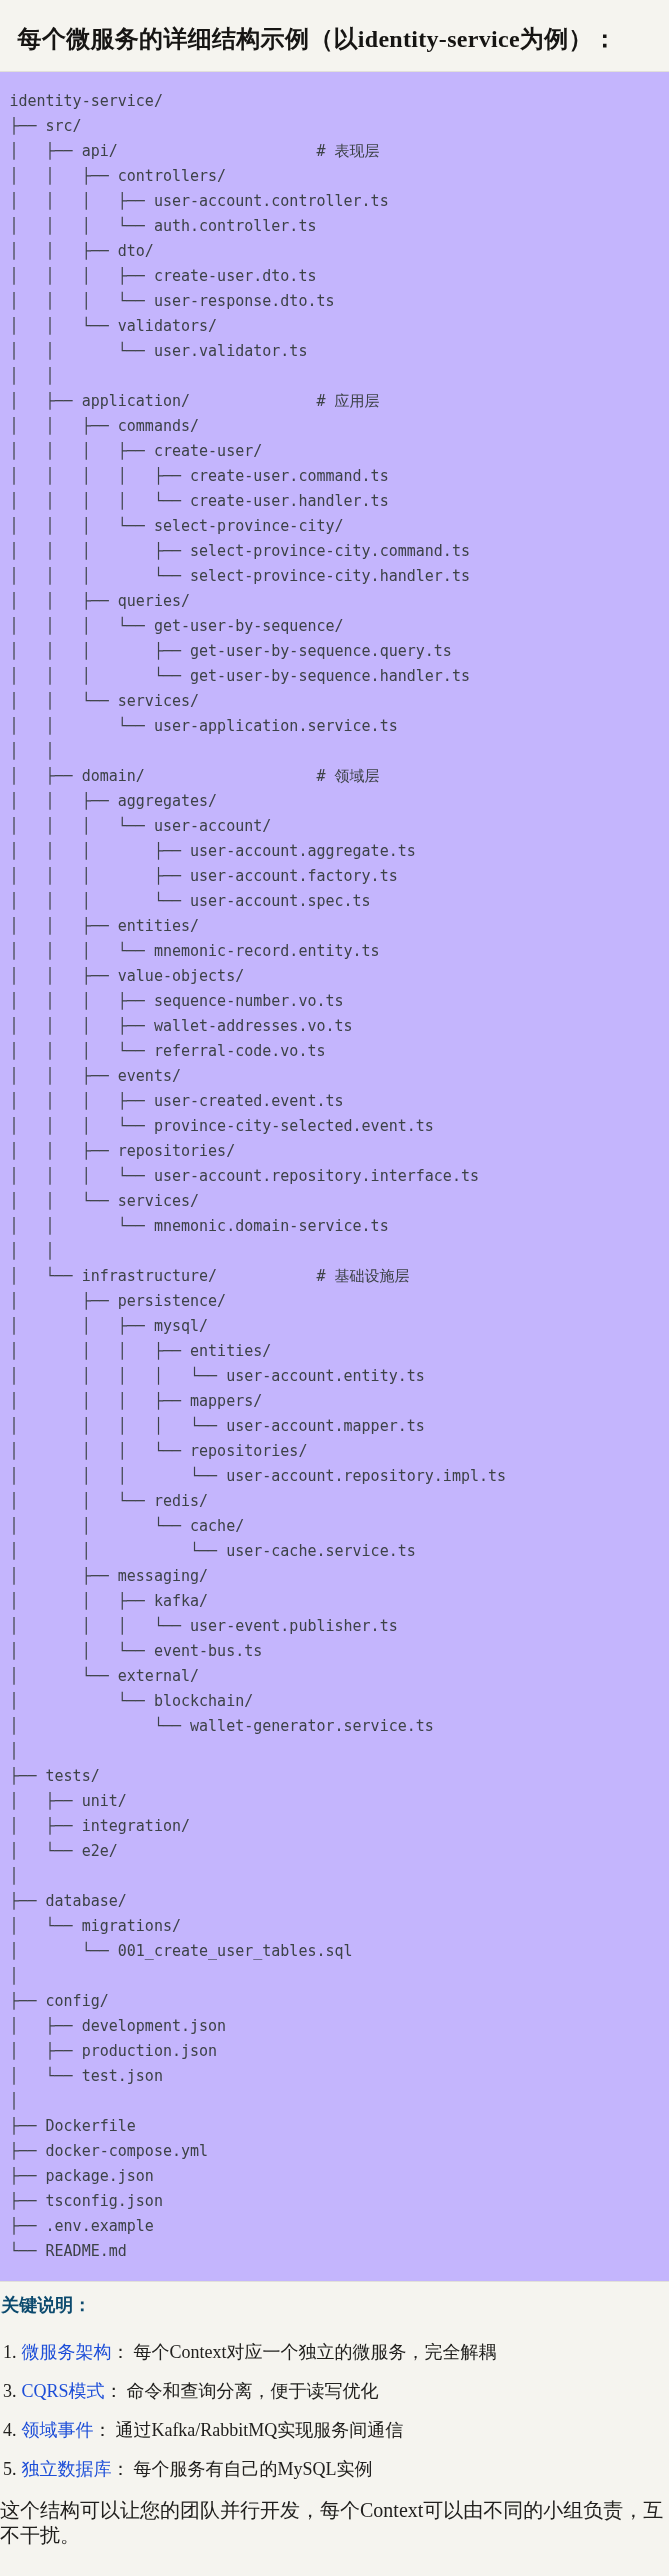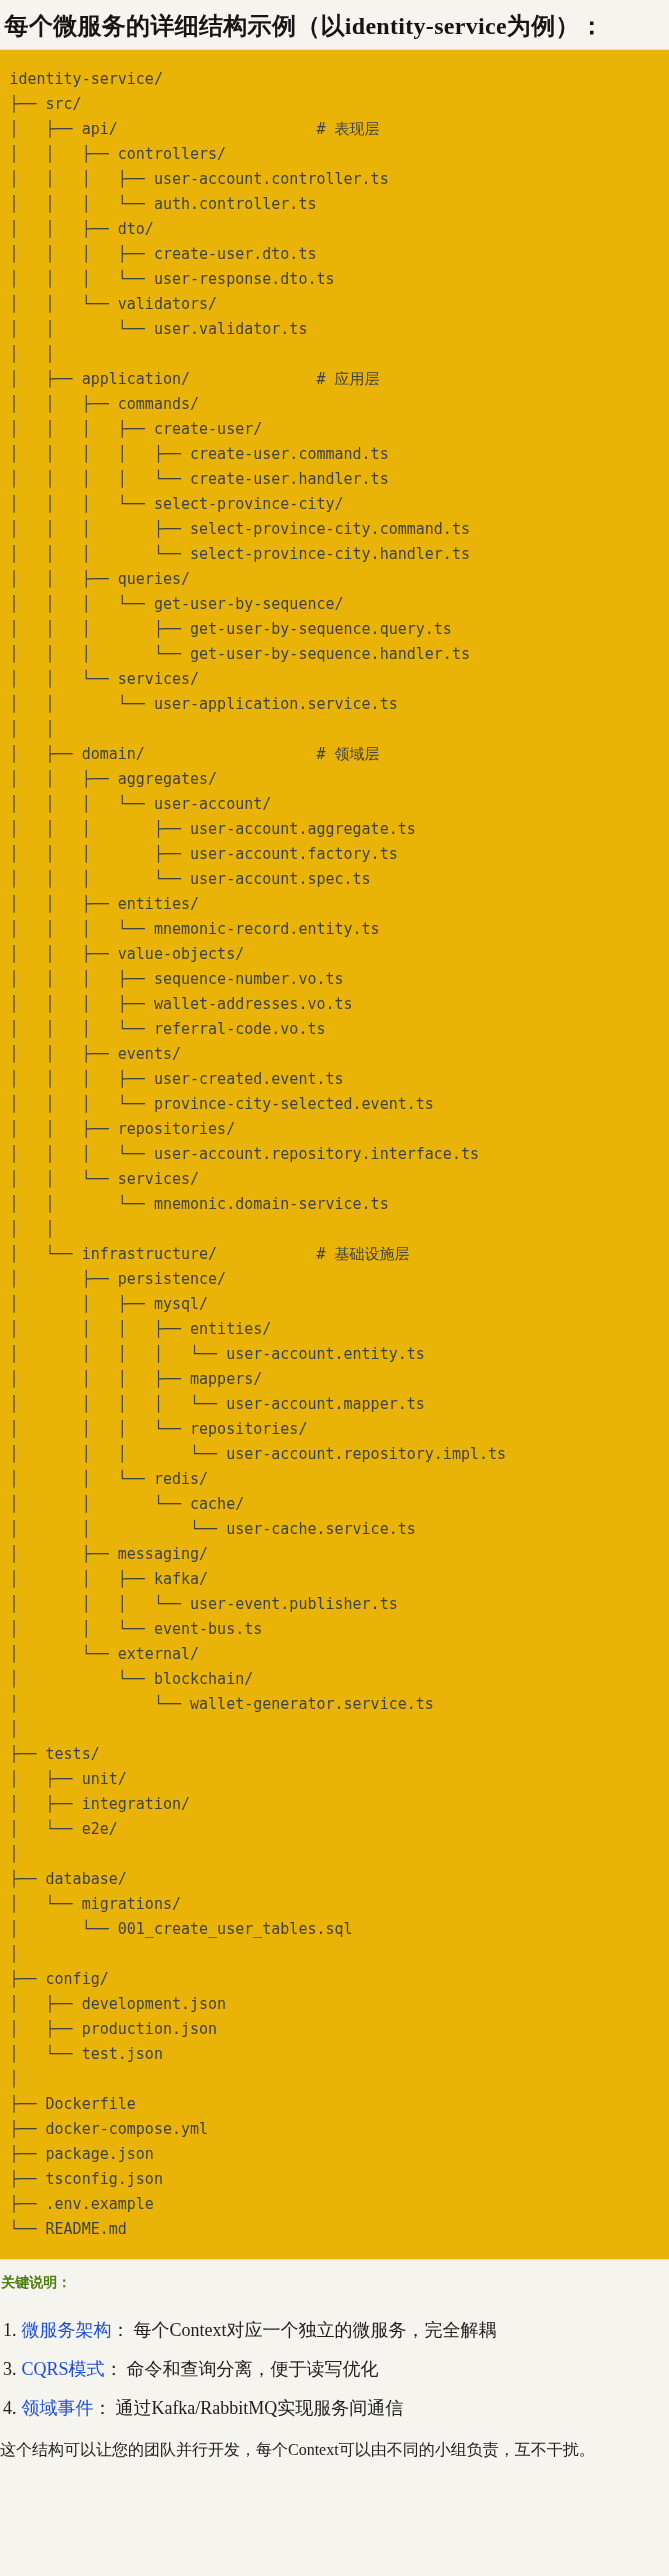--- a/index.html
+++ b/index.html
@@ -8,48 +8,48 @@
   }
   body {
     width: 669px;
     height: 2576px;
     background: #f5f4ef;
     color: #1d1c1a;
     font-family: "Liberation Serif", serif;
     overflow: hidden;
   }
   .page-title {
-    margin: 4px;
+    margin: 17px;
     padding: 9.4px 0 0 0.6px;
     font-size: 24px;
     line-height: 27.5px;
     font-weight: 700;
     color: #161513;
     font-family: "Liberation Serif", serif;
     letter-spacing: 0.3px;
   }
   .code-block {
     margin: 8.1px 0 0 0;
-    background: #eab308;
+    background: #c4b5fd;
     border-top: 0.6px solid #e2e0da;
     border-bottom: 0.6px solid #e2e0da;
     padding: 17px 6.3px 17.5px 9.4px;
     font-family: "DejaVu Sans Mono", monospace;
     font-size: 15px;
     line-height: 25px;
     color: #3d4247;
     white-space: pre;
     overflow: hidden;
   }
   .notes-heading {
     margin: 10px 0 0 1.3px;
-    font-size: 14px;
+    font-size: 18px;
     line-height: 26px;
     font-weight: 700;
-    color: #4d7c0f;
+    color: #0c4a6e;
   }
   .notes-list {
     list-style: none;
     margin: 22px 0 0 0;
     padding: 0 0 0 3.1px;
   }
   .notes-list li {
     font-size: 18px;
     line-height: 25px;
     margin-bottom: 13.8px;
@@ -60,21 +60,21 @@
   }
   .note-term {
     font-weight: 400;
     color: #1d4ed8;
   }
   .note-colon {
     margin-right: 3.8px;
   }
   .notes-footer {
     margin: 16.3px 0 0 0;
-    font-size: 16px;
+    font-size: 20px;
     line-height: 25px;
     color: #21201e;
   }
 </style>
 </head>
 <body>
 
 <h1 class="page-title">每个微服务的详细结构示例（以identity-service为例）：</h1>
 
 <pre class="code-block">identity-service/
@@ -164,16 +164,17 @@
 ├── tsconfig.json
 ├── .env.example
 └── README.md</pre>
 
 <h2 class="notes-heading">关键说明：</h2>
 
 <ol class="notes-list">
   <li><span class="note-num">1.</span><span class="note-term">微服务架构</span><span class="note-colon">：</span><span class="note-desc">每个Context对应一个独立的微服务，完全解耦</span></li>
   <li><span class="note-num">3.</span><span class="note-term">CQRS模式</span><span class="note-colon">：</span><span class="note-desc">命令和查询分离，便于读写优化</span></li>
   <li><span class="note-num">4.</span><span class="note-term">领域事件</span><span class="note-colon">：</span><span class="note-desc">通过Kafka/RabbitMQ实现服务间通信</span></li>
+  <li><span class="note-num">5.</span><span class="note-term">独立数据库</span><span class="note-colon">：</span><span class="note-desc">每个服务有自己的MySQL实例</span></li>
 </ol>
 
 <p class="notes-footer">这个结构可以让您的团队并行开发，每个Context可以由不同的小组负责，互不干扰。</p>
 
 
 </body></html>

